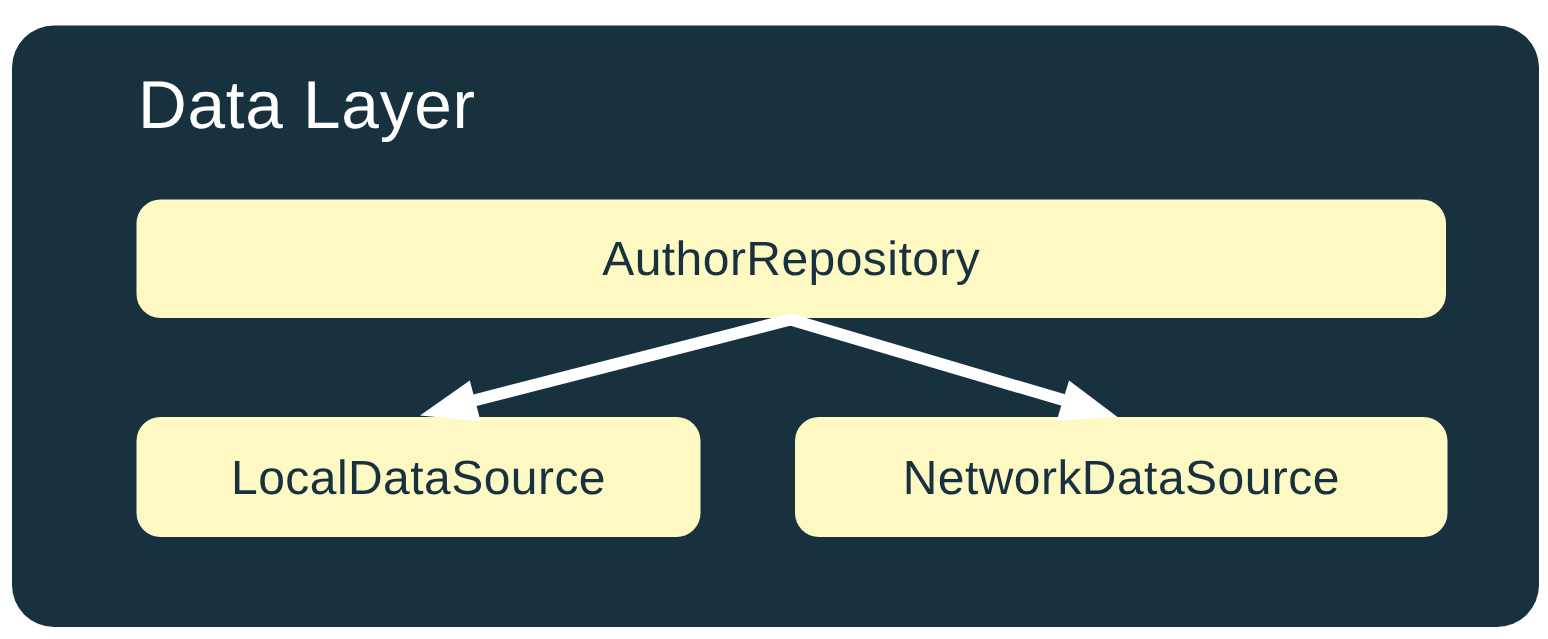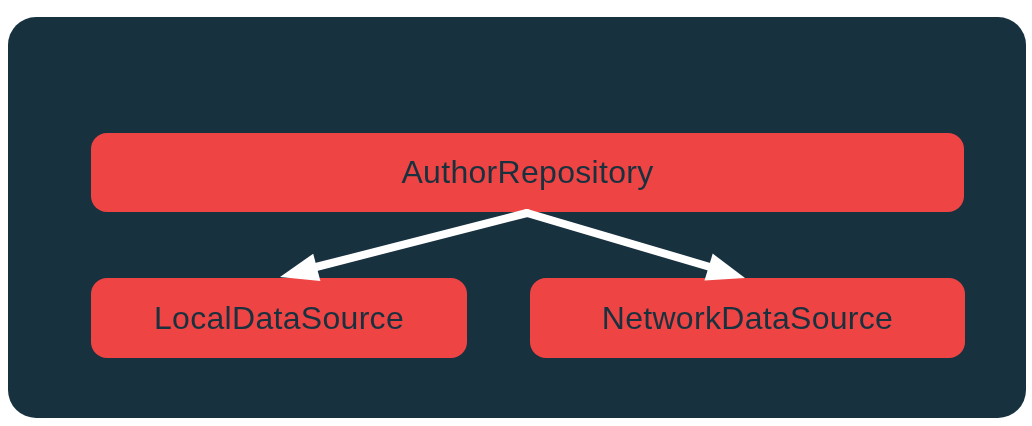--- a/index.html
+++ b/index.html
@@ -30,21 +30,21 @@
     top: 26px;
     color: #ffffff;
     font-size: 45px;
     font-weight: 400;
     letter-spacing: 0.5px;
     line-height: 1.2;
     white-space: nowrap;
   }
   .node {
     position: absolute;
-    background: #ef4444;
+    background: #fef9c3;
     border-radius: 16px;
     display: flex;
     align-items: center;
     justify-content: center;
     color: #17313F;
     font-size: 32px;
     font-weight: 400;
     letter-spacing: 0.3px;
     z-index: 1;
   }
@@ -68,20 +68,21 @@
   .arrow-head {
     fill: #ffffff;
   }
 </style>
 </head>
 <body>
 
 <div class="page">
   <div class="container">
 
+    <div class="title">Data Layer</div>
 
     <div class="node node-repo">
       <span>AuthorRepository</span>
     </div>
 
     <div class="node node-network">
       <span>NetworkDataSource</span>
     </div>
 
     <div class="node node-local">

